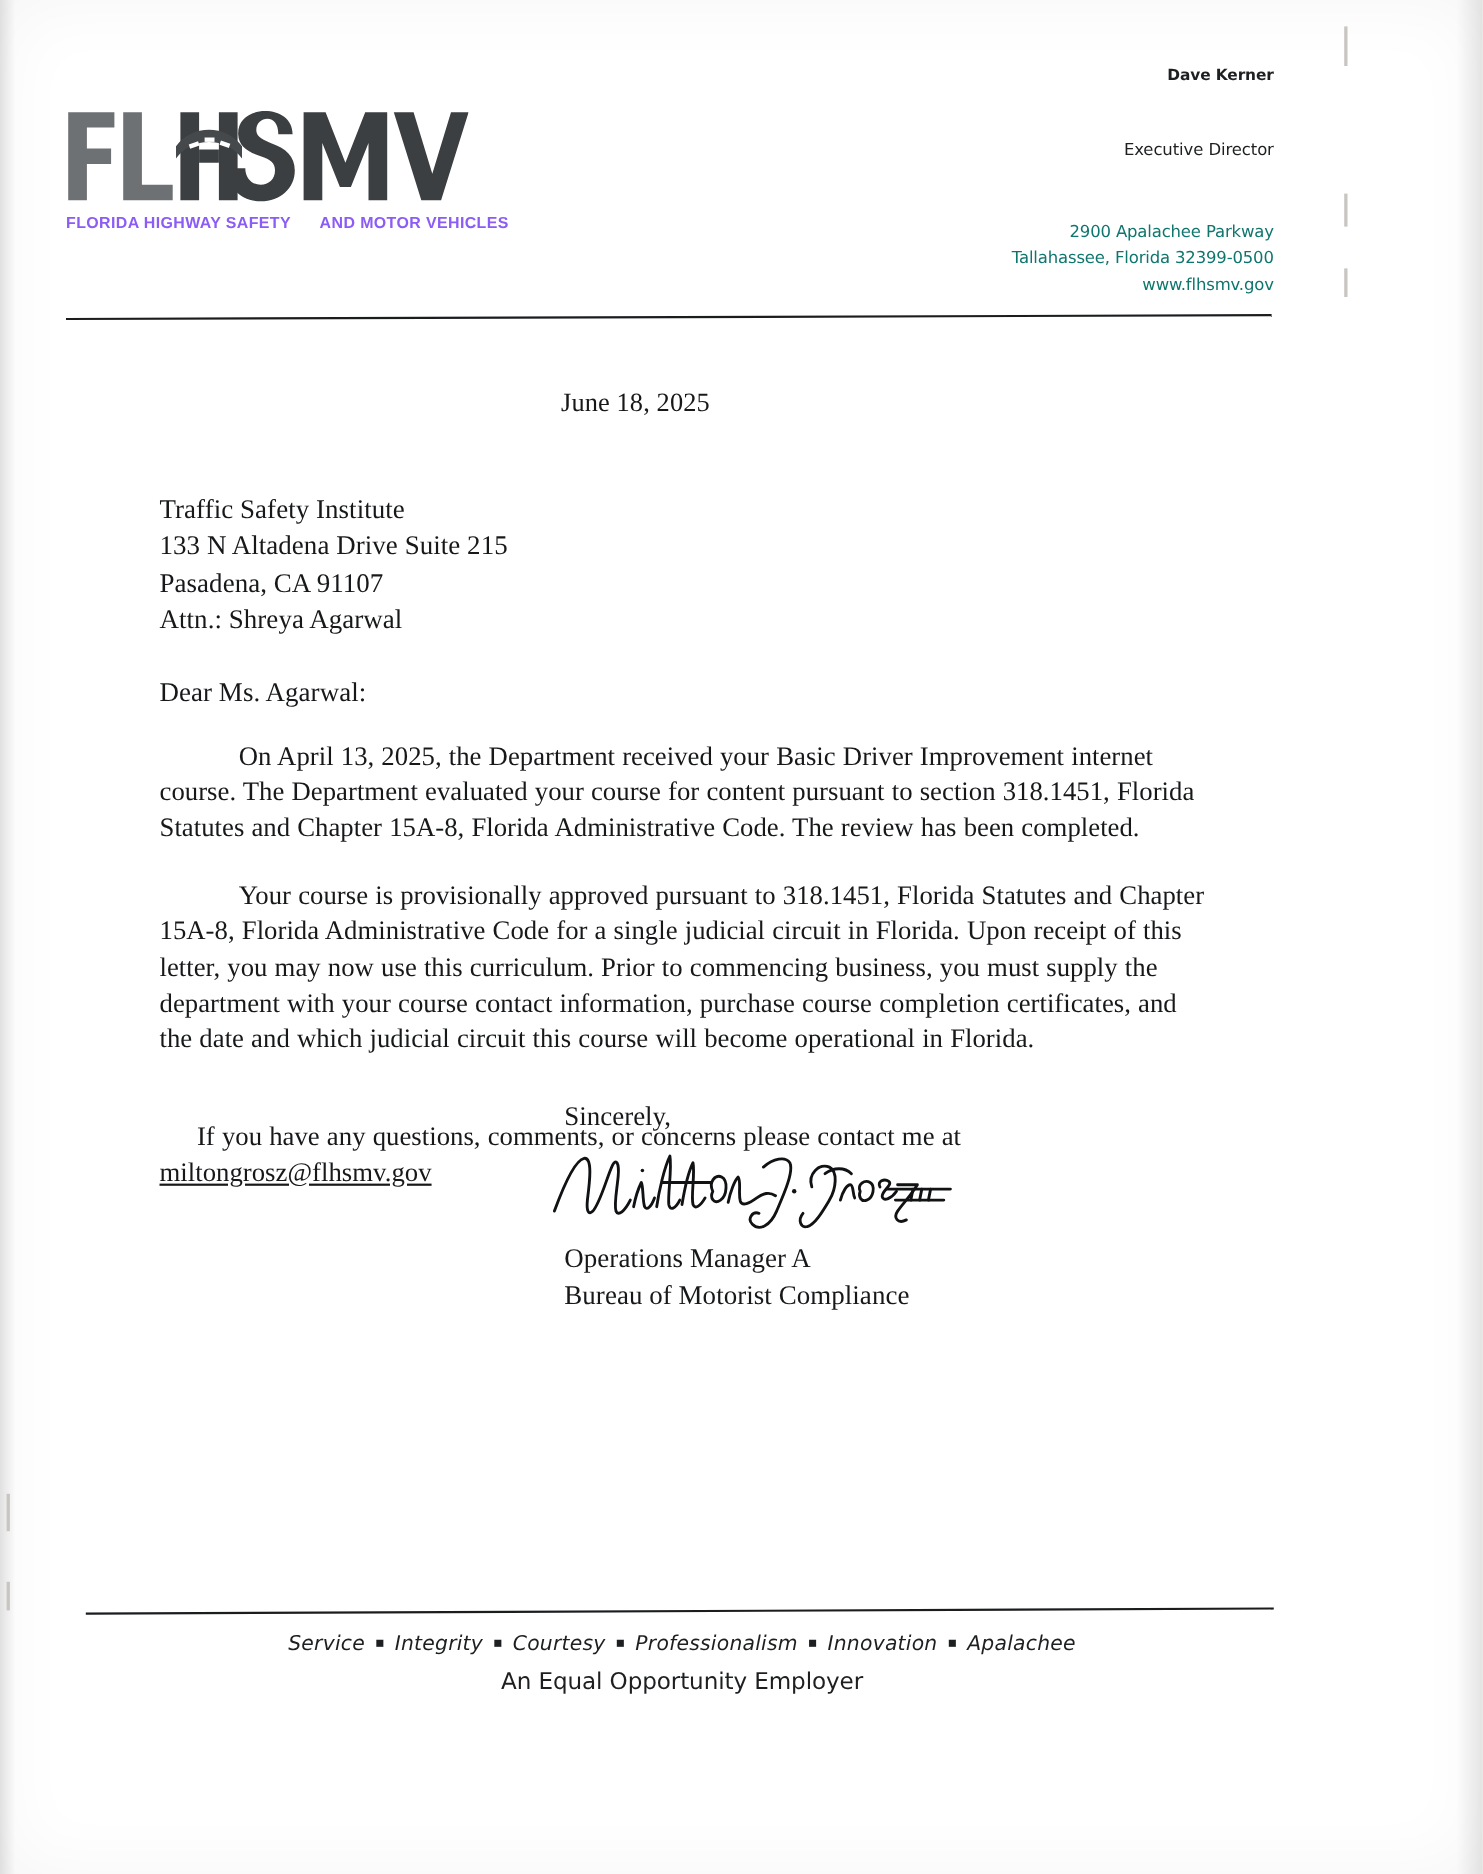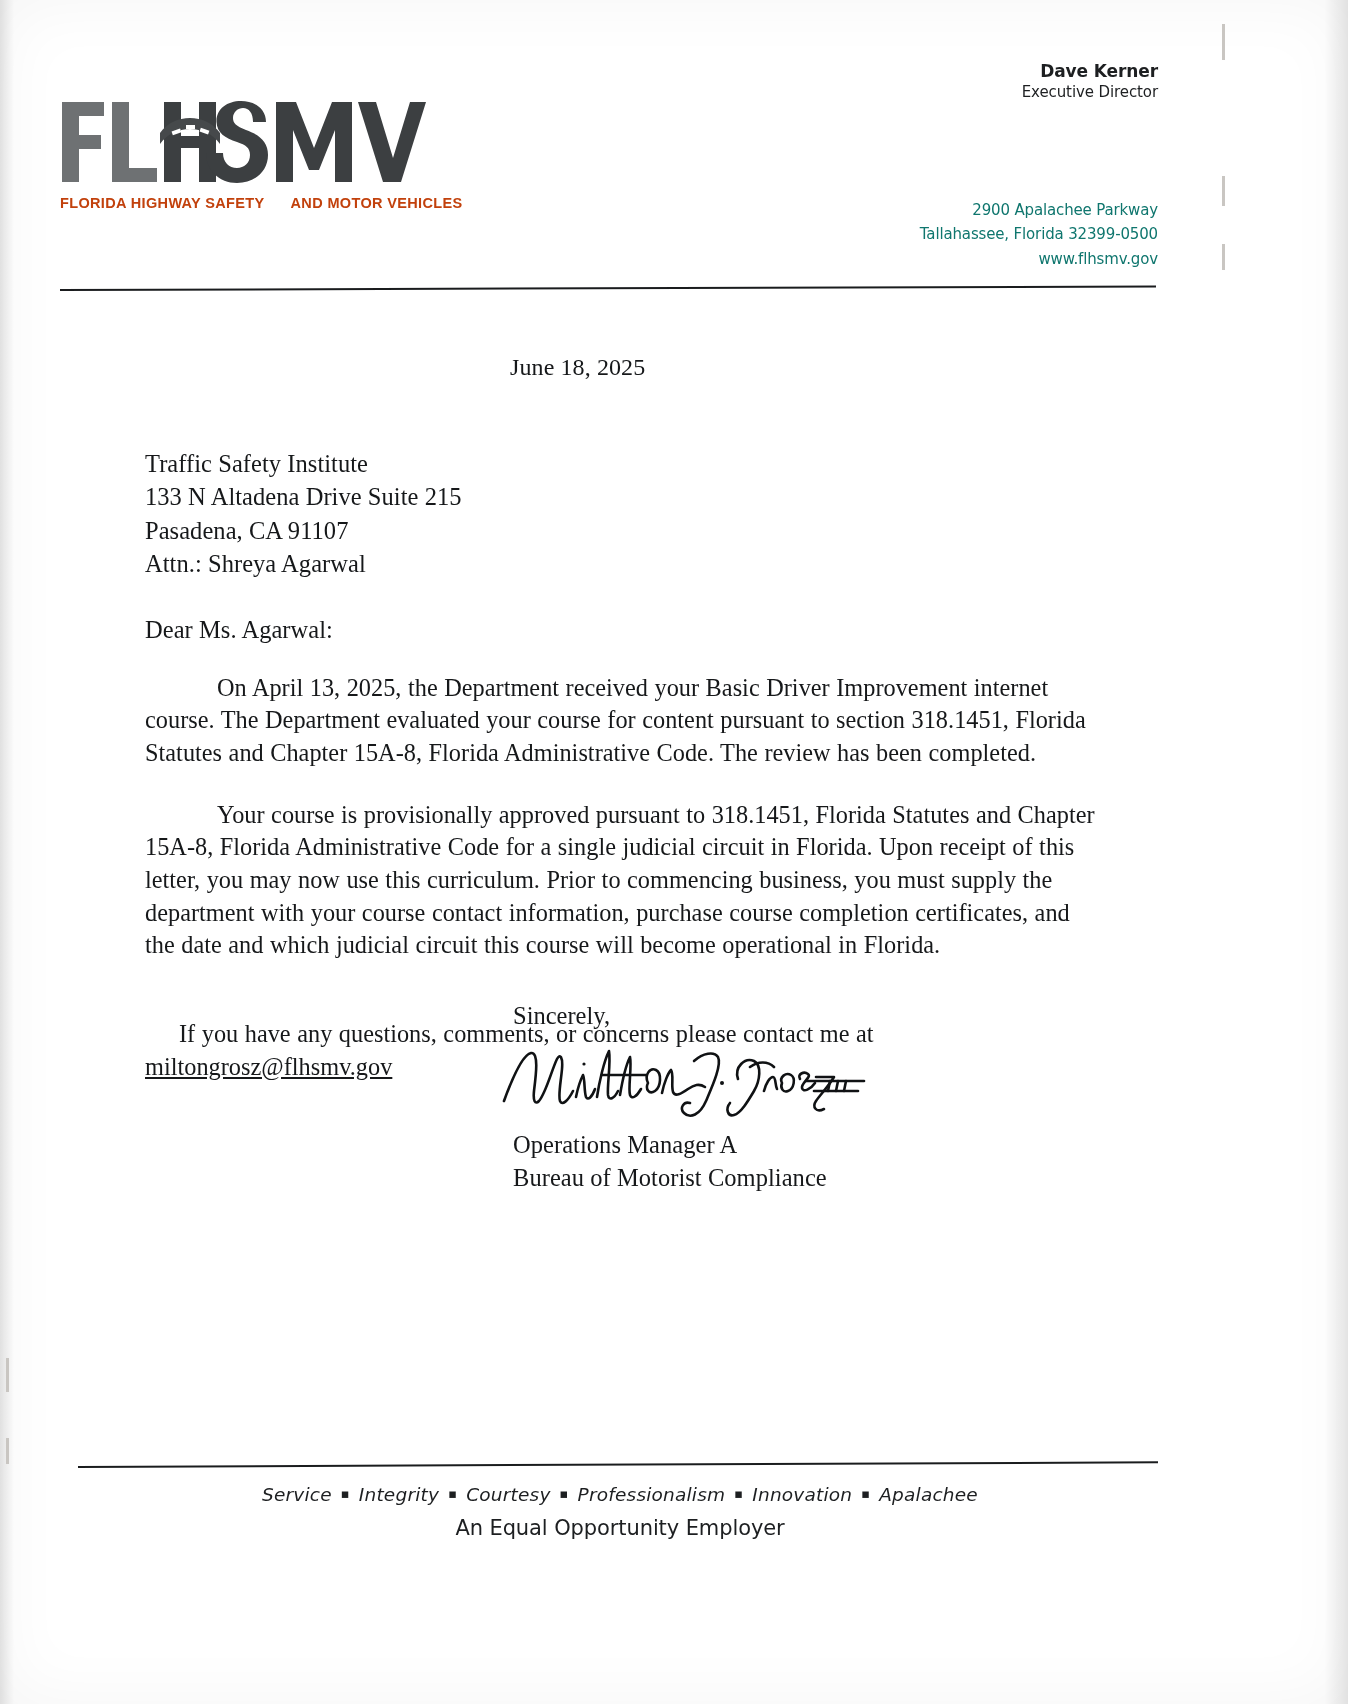--- a/index.html
+++ b/index.html
@@ -59,44 +59,45 @@
     display: block;
     width: 366px;
     height: 84px;
   }
   .logo-tag {
     margin-top: 11px;
     font-family: "Liberation Sans", sans-serif;
     font-weight: bold;
     font-size: 14.5px;
     letter-spacing: 0.35px;
-    color: #c2410c;
+    color: #8b5cf6;
     white-space: nowrap;
   }
   .logo-tag .gap { display: inline-block; width: 26px; }
 
   .dept-block {
     position: absolute;
     right: 190px;
     top: 60px;
     text-align: right;
     font-family: "DejaVu Sans", sans-serif;
     color: #1d1f21;
   }
   .dept-name {
-    font-size: 17px;
+    font-size: 14px;
     font-weight: bold;
     line-height: 1.32;
     letter-spacing: -0.1px;
   }
   .dept-title {
     font-size: 15px;
     font-weight: normal;
     line-height: 1.35;
     letter-spacing: -0.1px;
+    margin-top: 48px;
   }
   .addr-block {
     position: absolute;
     right: 190px;
     top: 198px;
     text-align: right;
     font-family: "DejaVu Sans", sans-serif;
     font-size: 15px;
     line-height: 1.62;
     color: #0f766e;

